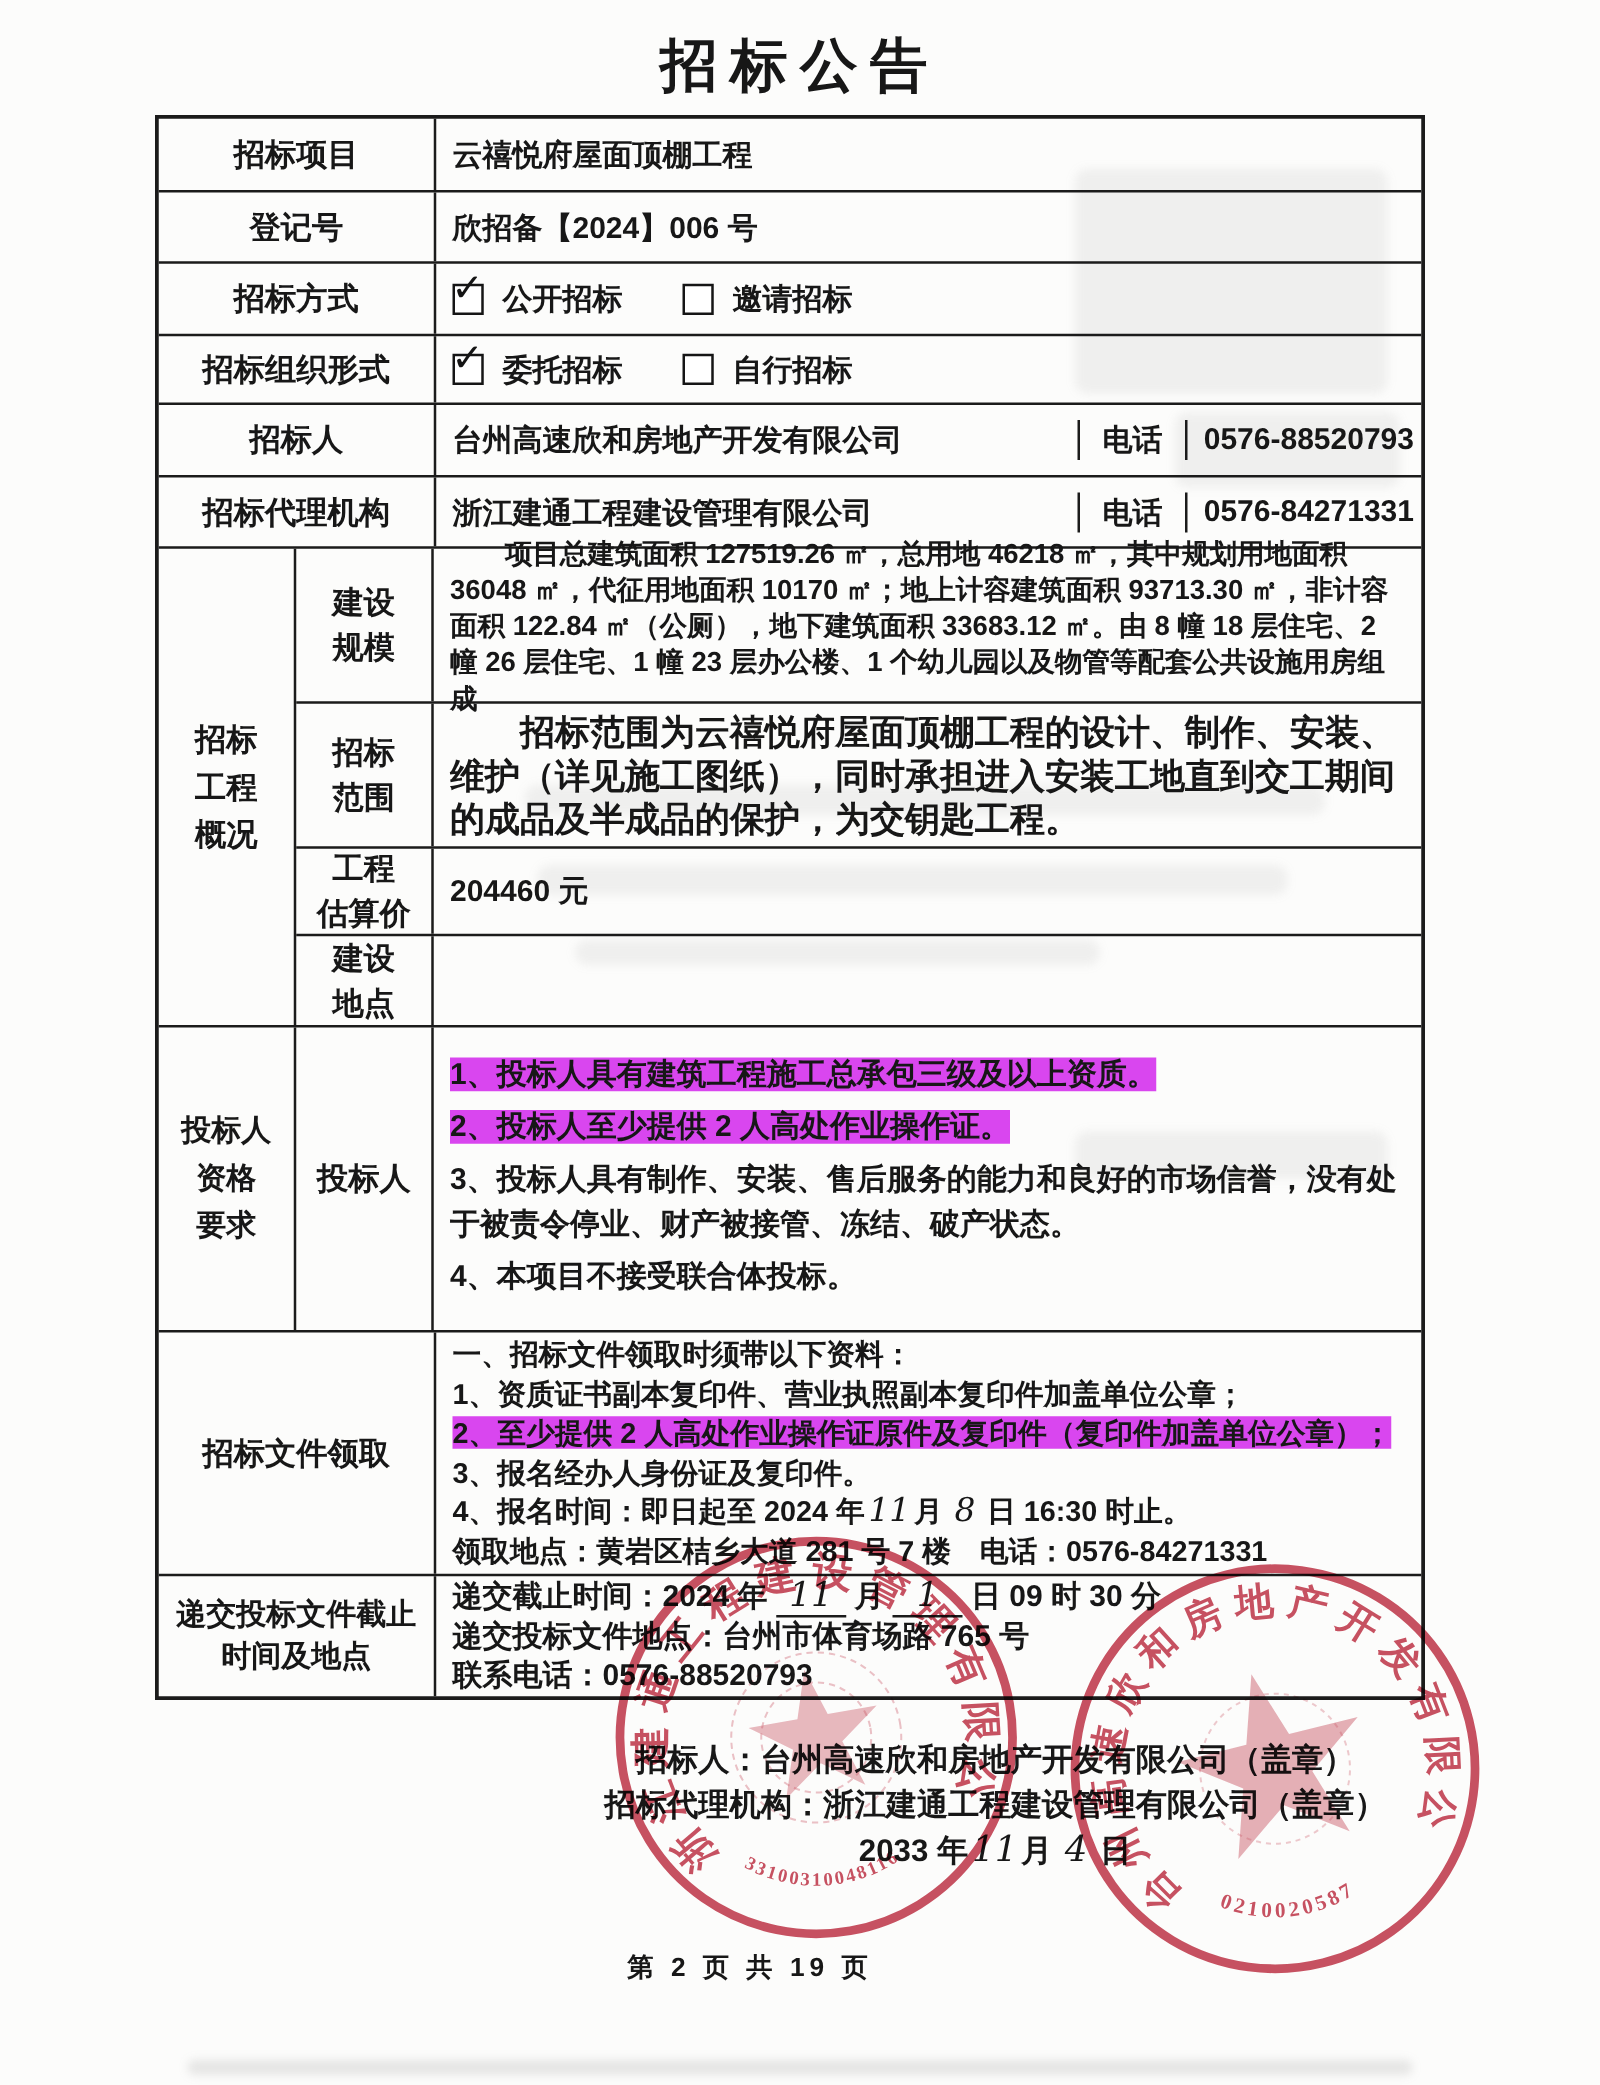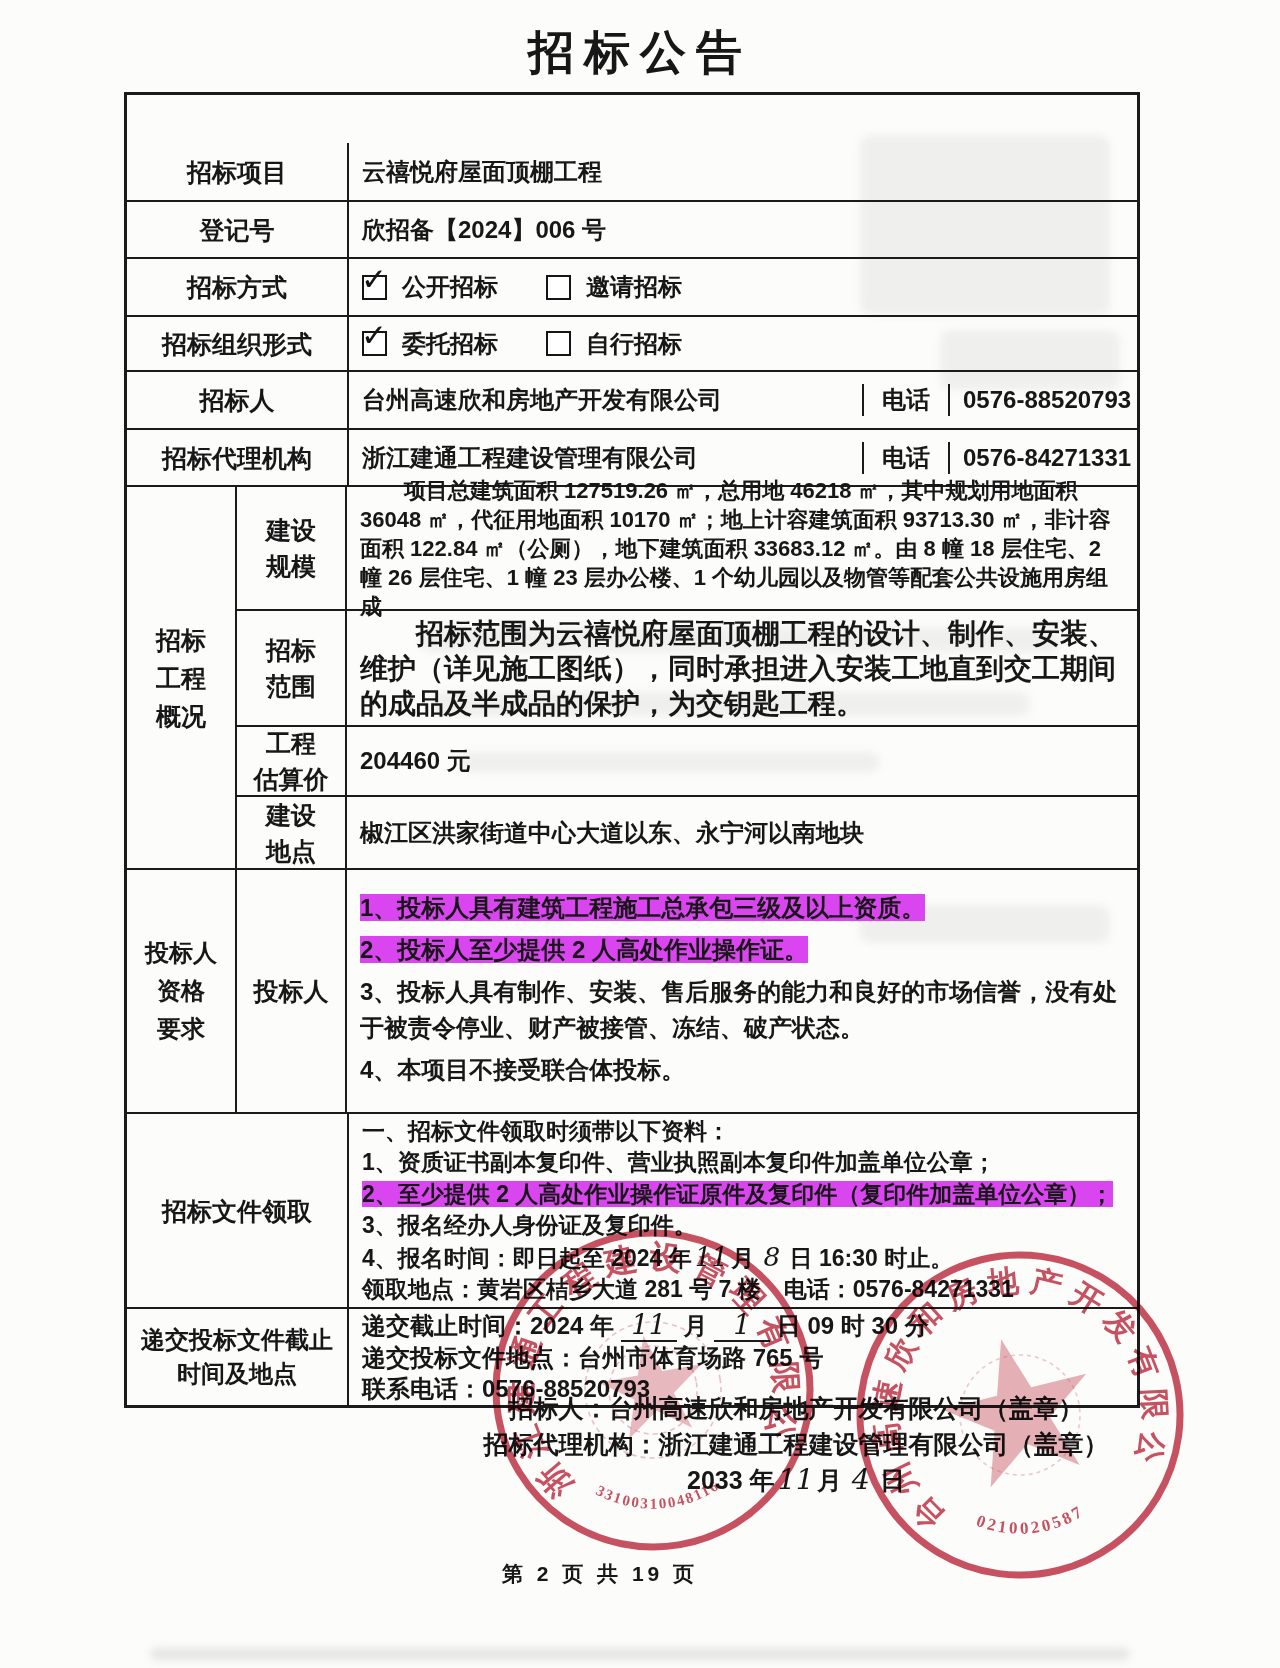--- a/index.html
+++ b/index.html
@@ -6,21 +6,21 @@
   .page{position:relative;width:1280px;height:1668px;background:#fcfcfb;overflow:hidden;
         font-family:"Liberation Sans","DejaVu Sans",sans-serif;color:#171717;}
   
   .title{position:absolute;left:0;top:22px;width:1280px;text-align:center;margin:0;
          font-size:46px;font-weight:700;letter-spacing:10px;font-family:"Liberation Serif","DejaVu Serif",serif;}
   
   .ghost{position:absolute;background:rgba(125,125,125,.10);filter:blur(4px);border-radius:10px;pointer-events:none;}
   
   .t{position:absolute;left:124px;top:92px;width:1016px;border:3px solid #1b1b1b;box-sizing:border-box;}
   .r{display:flex;border-top:2.5px solid #1b1b1b;box-sizing:border-box;}
-  .r.first{border-top:none;margin-top:48px;}
+  .r.first{border-top:none;}
   .lab{width:222px;flex-shrink:0;border-right:2.5px solid #1b1b1b;display:flex;align-items:center;justify-content:center;
        text-align:center;font-weight:700;font-size:25px;line-height:34px;white-space:pre-line;box-sizing:border-box;}
   .con{flex:1;display:flex;align-items:center;padding:0 14px 0 13px;font-size:24px;font-weight:600;box-sizing:border-box;min-width:0;}
   .h57{height:57px}.h58{height:58px}.h55{height:55px}
   .hGroup{height:383px}.hQual{height:244px}.hPick{height:195px}.hSub{height:98px}
   
   .cbpair{display:flex;align-items:center;gap:15px;}
   .cbpair+.cbpair{margin-left:48px;}
   .cb{width:21px;height:21px;border:2.5px solid #151515;position:relative;flex-shrink:0;background:#fff;}
   .cb .tick{position:absolute;left:-3px;top:-16px;font-size:31px;font-weight:700;color:#141414;}
@@ -155,21 +155,20 @@
           </div>
         </div>
         <div class="sr h70">
           <div class="slab">工程
 估算价</div>
           <div class="scon" style="font-size:24px;font-weight:600">204460 元</div>
         </div>
         <div class="sr h73">
           <div class="slab">建设
 地点</div>
-          <div class="scon" style="font-size:24px;font-weight:600">椒江区洪家街道中心大道以东、永宁河以南地块</div>
         </div>
       </div>
     </div>
 
     <div class="r hQual">
       <div class="gcol1" style="font-size:24px">投标人
 资格
 要求</div>
       <div class="slab">投标人</div>
       <div class="con qual">

